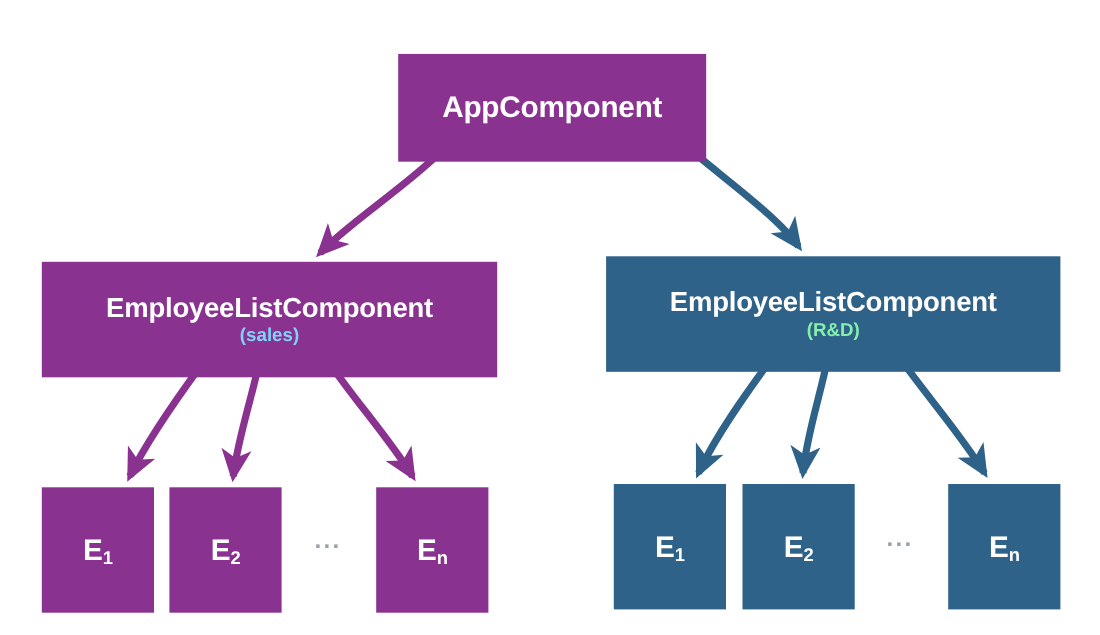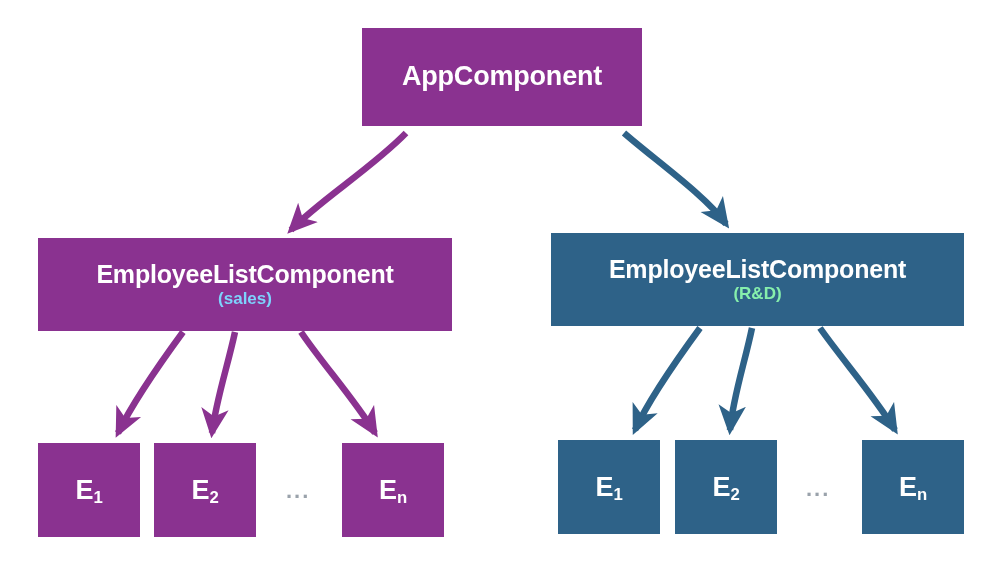--- a/index.html
+++ b/index.html
@@ -48,45 +48,45 @@
     margin-top: 2px;
     white-space: nowrap;
   }
   .node.blue .node-sub {
     color: #86efac;
   }
 
   
   #node-app {
     left: 362px;
-    top: 28px;
+    top: 49px;
     width: 280px;
     height: 98px;
   }
   #node-app .node-title { font-size: 27px; }
 
   
-  .parent { height: 93px; }
+  .parent { height: 105px; }
   #node-parent-sales {
     left: 38px;
     top: 238px;
     width: 414px;
   }
   #node-parent-rnd {
     left: 551px;
     top: 233px;
     width: 413px;
   }
   .parent .node-title { font-size: 25px; }
   .parent .node-sub { font-size: 17px; }
 
   
   .leaf {
     width: 102px;
-    height: 94px;
+    height: 114px;
   }
   .leaf .node-title {
     font-size: 27px;
     position: relative;
     top: 1px;
   }
   .leaf .node-title sub {
     font-size: 0.62em;
     vertical-align: baseline;
     position: relative;

